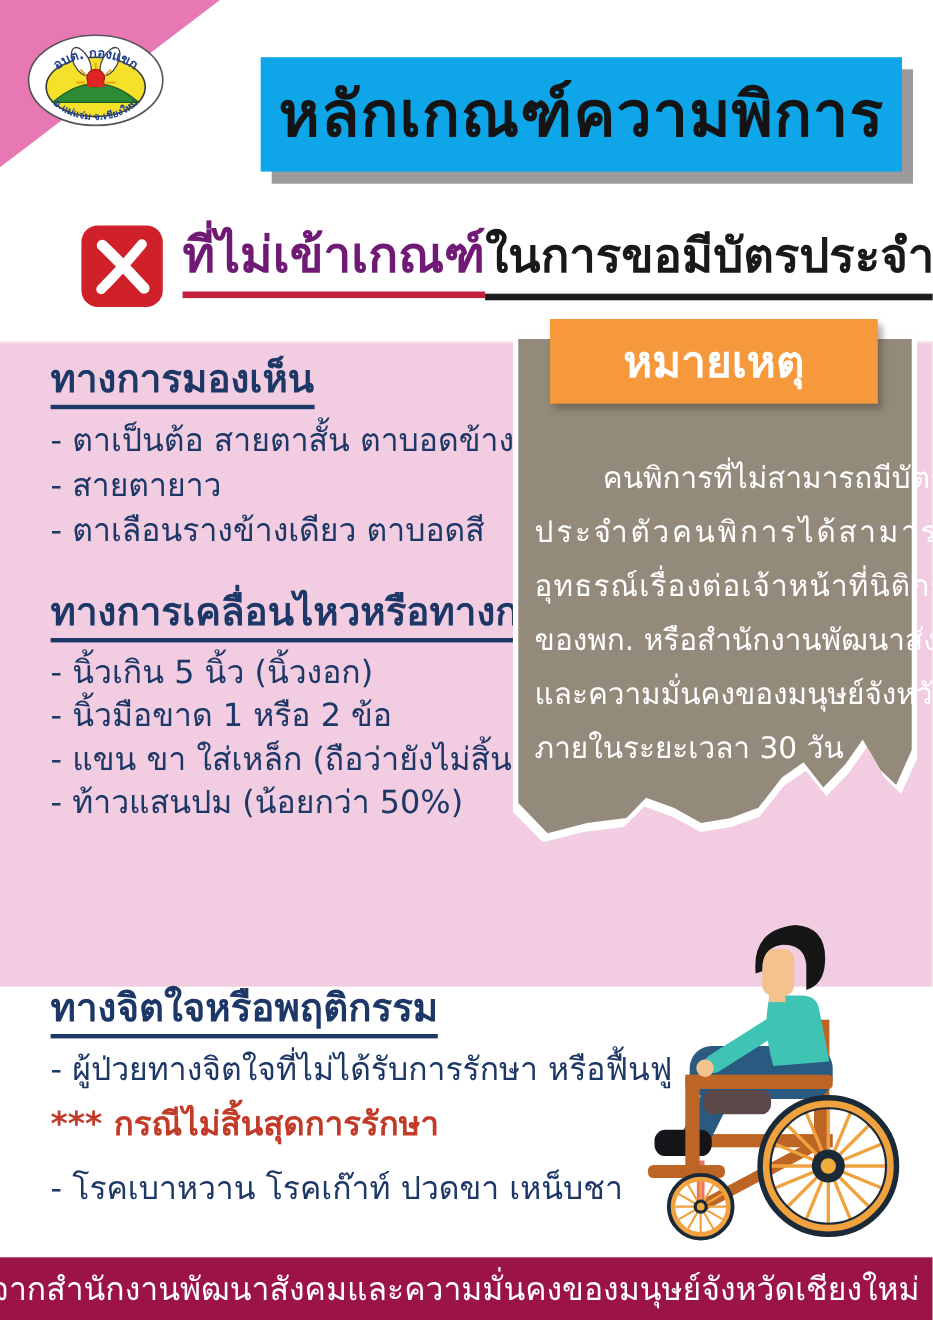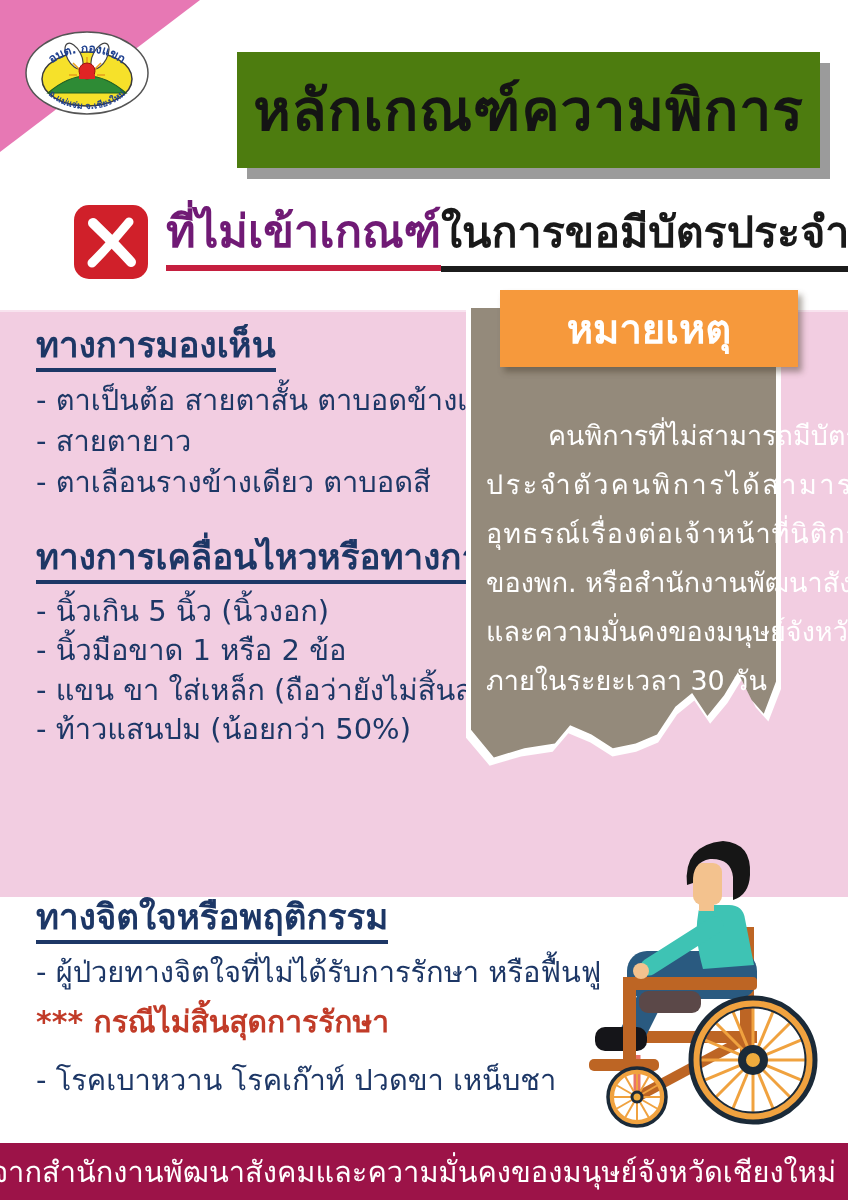--- a/index.html
+++ b/index.html
@@ -8,22 +8,22 @@
     background:#ffffff;font-family:"DejaVu Sans",sans-serif;
   }
   
   .corner-triangle{
     position:absolute;left:0;top:0;width:200px;height:152px;
     background:#e778b4;clip-path:polygon(0 0,100% 0,0 100%);
   }
   .logo{position:absolute;left:24px;top:31px;width:126px;height:84px;}
   
   .title-banner{
-    position:absolute;left:237px;top:52px;width:583px;height:116px;
-    background:#4d7c0f;box-shadow:10px 11px 0 #9b9b9b;
+    position:absolute;left:237px;top:52px;width:583px;height:104px;
+    background:#0ea5e9;box-shadow:10px 11px 0 #9b9b9b;
     display:flex;align-items:center;justify-content:center;
   }
   .title-banner .t{
     font-size:57px;font-weight:700;color:#141414;letter-spacing:1px;white-space:nowrap;
   }
   
   .x-stamp{position:absolute;left:72px;top:203px;width:78px;height:78px;}
   .subtitle{
     position:absolute;left:166px;top:206px;white-space:nowrap;line-height:1.15;
   }
@@ -34,39 +34,39 @@
   .subtitle .rest{
     font-size:43px;font-weight:700;color:#191919;
     border-bottom:6px solid #1c1c1c;padding-bottom:9px;
   }
   
   .pink-panel{
     position:absolute;left:0;top:310px;width:848px;height:585px;
     background:#f2cde1;border-top:2px solid #f8e3ef;
   }
   
-  .section{position:absolute;left:36px;color:#1d3766;}
+  .section{position:absolute;left:46px;color:#1d3766;}
   .section h2{
     margin:0;font-size:35px;font-weight:700;color:#1d3766;
     display:inline-block;border-bottom:4px solid #1d3766;padding-bottom:3px;line-height:1.1;
   }
   .section ul{list-style:none;margin:8px 0 0 0;padding:0;}
   .section li{font-size:29px;line-height:39px;margin-bottom:1px;white-space:nowrap;}
   .sec-vision{top:326px;}
   .sec-vision li{line-height:40px;}
   .sec-move{top:538px;}
   .sec-move li{line-height:38.5px;}
   .sec-mental{top:898px;}
   .sec-mental li{line-height:40px;}
   .warning-line{
     font-size:30px;font-weight:700;color:#c13b28;margin-top:6px;white-space:nowrap;
   }
   .late-item{margin-top:12px;font-size:29px;color:#1d3766;white-space:nowrap;}
   
-  .note-box{position:absolute;left:466px;top:303px;width:315px;height:465px;}
+  .note-box{position:absolute;left:466px;top:303px;width:368px;height:465px;}
   .note-white,.note-gray{position:absolute;}
   .note-white{
     inset:0;background:#ffffff;
     filter:drop-shadow(2px 3px 3px rgba(90,70,80,.35));
     clip-path:polygon(0 0,100% 0,100% 83%,96% 90%,92% 87%,87.5% 81%,83% 86%,77.5% 90.5%,72.5% 85.5%,67% 88.5%,61% 94.5%,54% 96.5%,46.5% 97.5%,39.5% 94.5%,32.5% 92.5%,27.5% 96.5%,17.5% 97.5%,7.5% 99.5%,0 93.5%);
   }
   .note-gray{
     left:5px;right:5px;top:5px;bottom:0;background:#948a7b;
     clip-path:polygon(0 0,100% 0,100% 81.2%,96% 88.2%,92% 85.2%,87.5% 79.2%,83% 84.2%,77.5% 88.7%,72.5% 83.7%,67% 86.7%,61% 92.7%,54% 94.7%,46.5% 95.7%,39.5% 92.7%,32.5% 90.7%,27.5% 94.7%,17.5% 95.7%,7.5% 97.7%,0 91.7%);
   }

